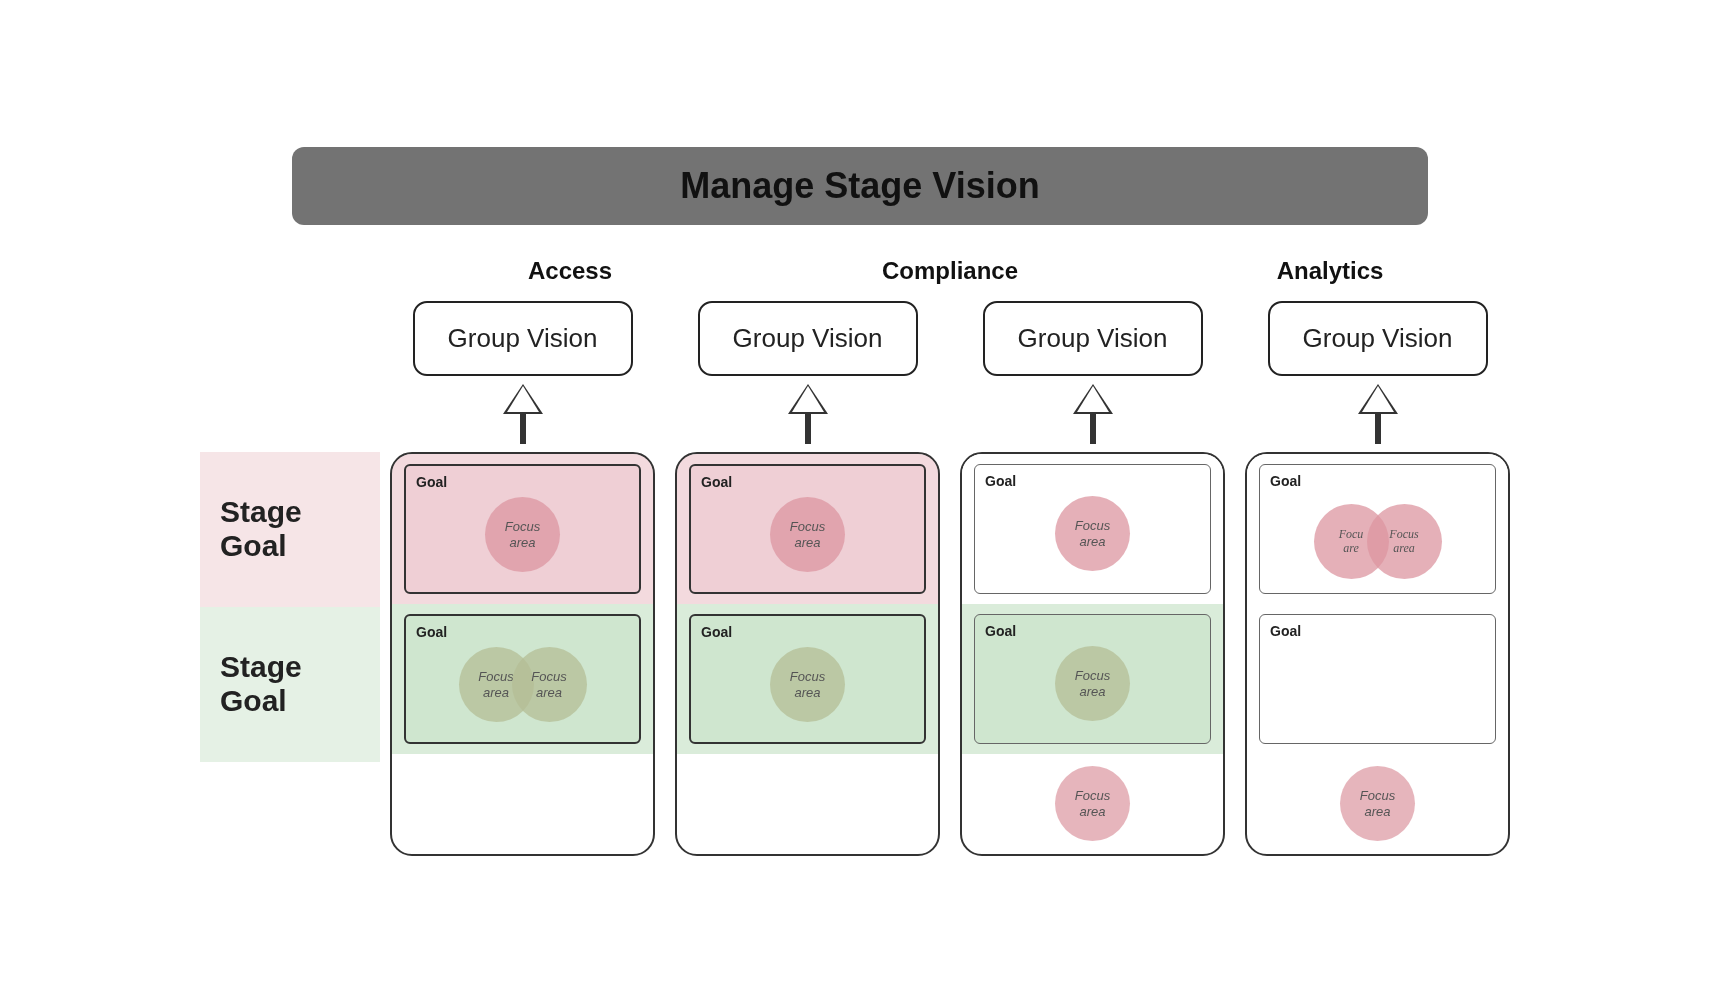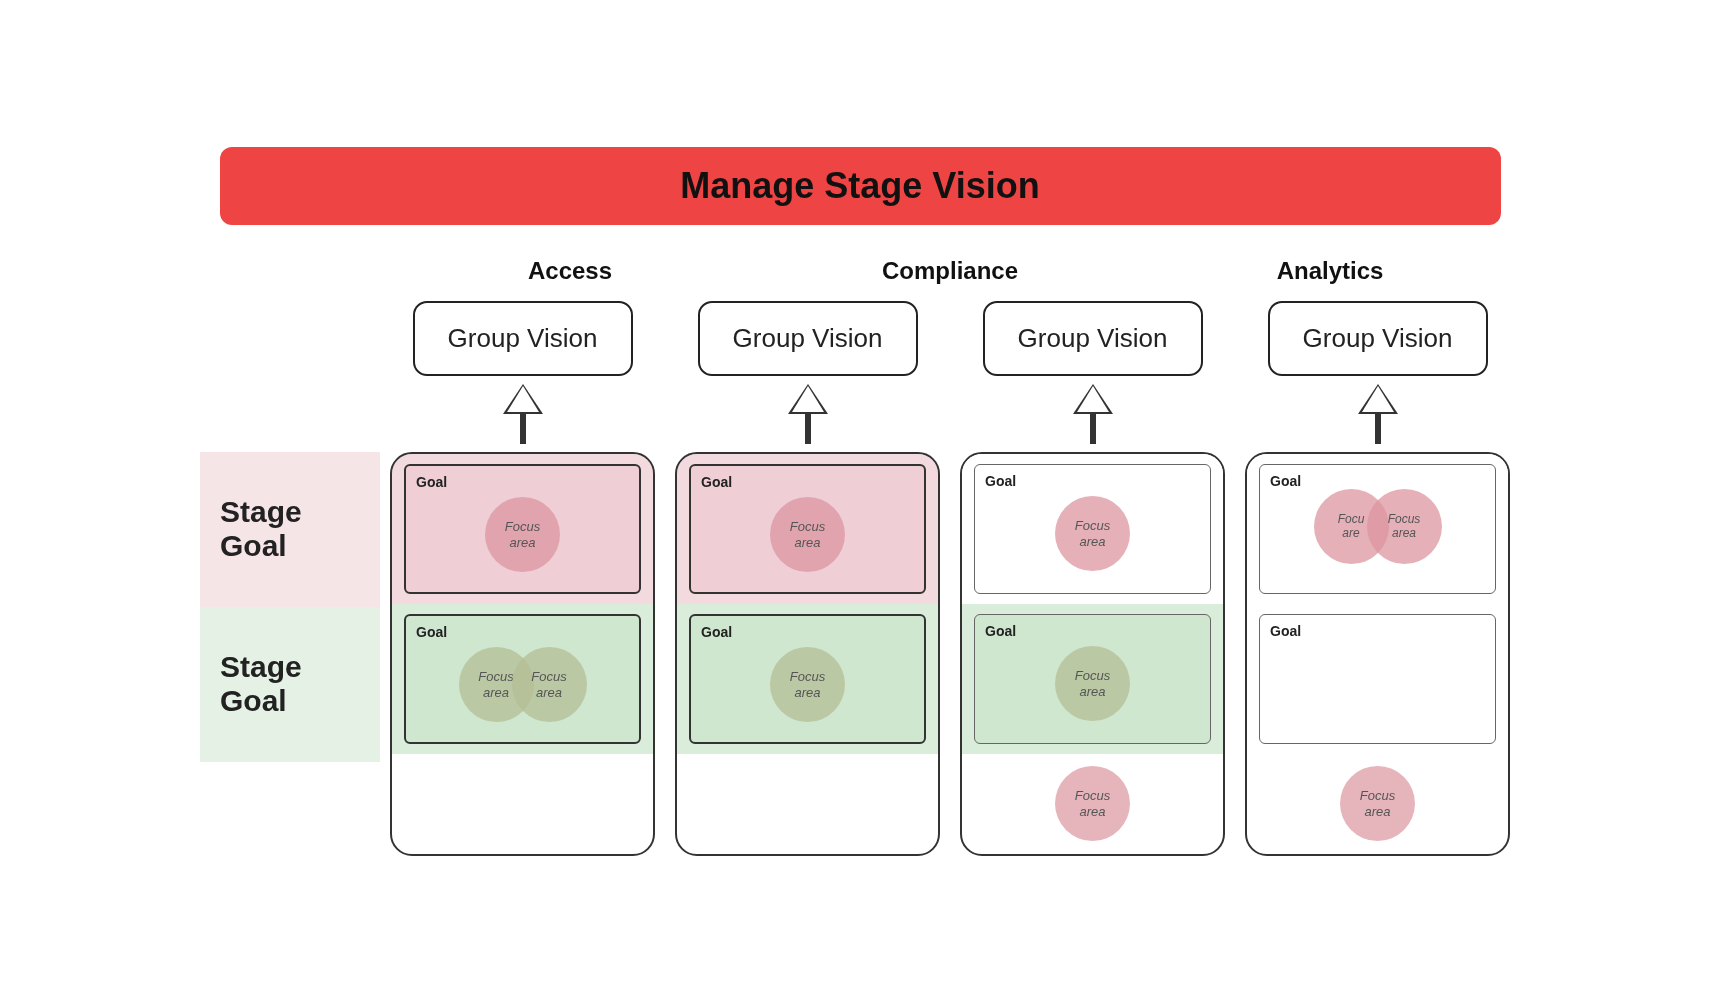--- a/index.html
+++ b/index.html
@@ -18,22 +18,22 @@
       width: 1500px;
       display: flex;
       flex-direction: column;
       align-items: center;
       gap: 0;
       position: relative;
     }
 
     
     .title-banner {
-      width: 1281px;
-      background: #ef4444;
+      width: 1136px;
+      background: #737373;
       border-radius: 12px;
       padding: 18px 40px;
       text-align: center;
       margin-bottom: 32px;
     }
     .title-banner-text {
       font-size: 36px;
       font-weight: bold;
       color: #111;
     }
@@ -280,21 +280,21 @@
           <div style="display:flex;justify-content:center;align-items:center;padding:10px 12px; min-height:100px;">
             <div style="width:75px;height:75px;border-radius:50%;background:rgba(220,150,160,0.7);display:flex;align-items:center;justify-content:center;font-size:13px;font-style:italic;color:#555;text-align:center;line-height:1.2;">Focus<br>area</div>
           </div>
         </div>
 
         <div style="flex:1; margin:0 10px; border:2.5px solid #333; border-radius:22px; overflow:hidden; background:#fff; display:flex; flex-direction:column;">
 
           <div style="background:#fff; padding:10px 12px;">
             <div style="border:1.5px solid #666; border-radius:6px; padding:8px 10px; min-height:130px;">
               <div style="font-size:14px; font-weight:bold; color:#222;">Goal</div>
-              <div style="display:flex; justify-content:center; align-items:flex-start; height:90px;">
+              <div style="display:flex; justify-content:center; align-items:flex-end; height:90px;font-family:Liberation Serif, serif;">
                 <div style="width:75px;height:75px;border-radius:50%;background:rgba(220,150,160,0.75);display:flex;align-items:center;justify-content:center;font-size:12px;font-style:italic;color:#555;text-align:center;line-height:1.2;">Focu<br>are</div>
                 <div style="width:75px;height:75px;border-radius:50%;background:rgba(220,150,160,0.75);display:flex;align-items:center;justify-content:center;font-size:12px;font-style:italic;color:#555;text-align:center;line-height:1.2;margin-left:-22px;">Focus<br>area</div>
               </div>
             </div>
           </div>
 
           <div style="background:#fff; padding:10px 12px;">
             <div style="border:1.5px solid #666; border-radius:6px; padding:8px 10px; min-height:130px;">
               <div style="font-size:14px; font-weight:bold; color:#222;">Goal</div>
               <div style="display:flex; justify-content:center; align-items:center; height:90px;">

